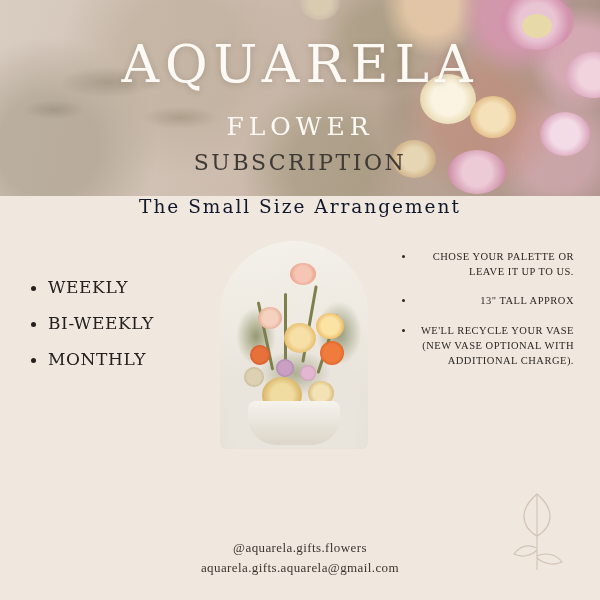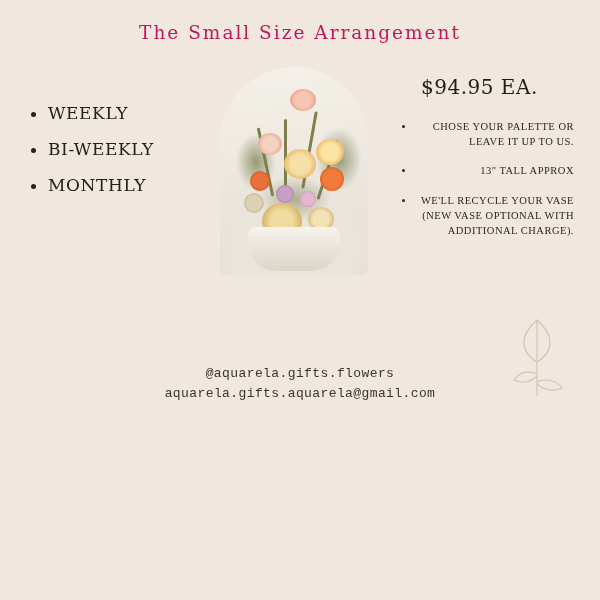--- a/index.html
+++ b/index.html
@@ -98,25 +98,24 @@
 
   
   .body-area {
     position: relative;
     width: 600px;
     height: 404px;
     background: #f0e7de;
   }
   .headline {
     text-align: center;
-    margin-top: 22px;
     font-family: "DejaVu Serif", serif;
     font-size: 18.5px;
     letter-spacing: 2px;
-    color: #be185d;
+    color: #0f172a;
   }
   .subheadline {
     text-align: center;
     margin-top: 6px;
     font-family: "Liberation Sans", sans-serif;
     font-size: 11.5px;
     letter-spacing: 1.2px;
     color: #8b8075;
   }
 
@@ -212,40 +211,58 @@
     line-height: 1.45;
     margin-bottom: 14px;
     text-align: right;
   }
 
   .footer {
     position: absolute;
     left: 0; right: 0;
     bottom: 22px;
     text-align: center;
-    font-family: Liberation Mono, monospace;
+    font-family: Liberation Serif, serif;
     font-size: 13px;
     color: #3a3530;
     line-height: 1.55;
     letter-spacing: 0.4px;
   }
   .tulip {
     position: absolute;
     right: 26px;
     bottom: 28px;
     width: 74px;
     height: 86px;
     opacity: 0.55;
   }
 </style>
 </head>
 <body>
 
 <div class="poster">
 
+  <div class="hero">
+    <div class="hero-bg"></div>
+    <div class="hero-foliage"></div>
+    <div class="hero-petals">
+      <span class="petal" style="left:500px;top:-6px;width:74px;height:56px;background:radial-gradient(circle at 50% 50%, #e9c4d2 0 40%, #d392ad 70%, rgba(211,146,173,0) 100%);"></span>
+      <span class="petal" style="left:522px;top:14px;width:30px;height:24px;background:#e8d9a8;"></span>
+      <span class="petal" style="left:566px;top:52px;width:54px;height:46px;background:radial-gradient(circle,#f0d3dd 0 40%, #dca6bd 75%, rgba(220,166,189,0) 100%);"></span>
+      <span class="petal" style="left:420px;top:74px;width:56px;height:50px;background:radial-gradient(circle,#fbf4e2 0 42%, #e4d4a8 78%, rgba(228,212,168,0) 100%);"></span>
+      <span class="petal" style="left:470px;top:96px;width:46px;height:42px;background:radial-gradient(circle,#f4e0b9 0 45%, #dcae72 80%, rgba(220,174,114,0) 100%);"></span>
+      <span class="petal" style="left:540px;top:112px;width:50px;height:44px;background:radial-gradient(circle,#f3dce6 0 42%, #d79db6 78%, rgba(215,157,182,0) 100%);"></span>
+      <span class="petal" style="left:392px;top:140px;width:44px;height:38px;background:radial-gradient(circle,#e7d6b3 0 40%, #c9a97e 78%, rgba(201,169,126,0) 100%);"></span>
+      <span class="petal" style="left:448px;top:150px;width:58px;height:44px;background:radial-gradient(circle,#eccad6 0 40%, #cf90a9 78%, rgba(207,144,169,0) 100%);"></span>
+      <span class="petal" style="left:300px;top:-14px;width:40px;height:34px;background:radial-gradient(circle,#d9cbb2 0 40%, rgba(217,203,178,0) 85%);"></span>
+    </div>
+    <div class="hero-title">AQUARELA</div>
+    <div class="hero-sub1">FLOWER</div>
+    <div class="hero-sub2">SUBSCRIPTION</div>
+  </div>
 
   <div class="body-area">
 
     <div class="headline">The  Small Size Arrangement</div>
 
     <div class="columns">
 
       <div class="col-left">
         <ul class="freq-list">
           <li>WEEKLY</li>
@@ -276,21 +293,20 @@
           <span class="blob" style="left:56px;top:118px;width:18px;height:18px;background:radial-gradient(circle,#c9a0c4 0 50%, #9c6fa0 90%);"></span>
           <span class="blob" style="left:80px;top:124px;width:16px;height:16px;background:radial-gradient(circle,#e3b7d2 0 50%, #c489ae 90%);"></span>
           <span class="blob" style="left:42px;top:136px;width:40px;height:36px;background:radial-gradient(circle,#f0dca0 0 40%, #cfa24e 88%);"></span>
           <span class="blob" style="left:88px;top:140px;width:26px;height:24px;background:radial-gradient(circle,#f3e2b5 0 45%, #cda85d 88%);"></span>
           <span class="blob" style="left:24px;top:126px;width:20px;height:20px;background:radial-gradient(circle,#dcd2b3 0 50%, #b6a87e 90%);"></span>
           <div class="vase"></div>
         </div>
       </div>
 
       <div class="col-right">
-        <div class="price">$94.95 EA.</div>
         <ul class="feature-list">
           <li>CHOSE YOUR PALETTE OR LEAVE IT UP TO US.</li>
           <li>13" TALL APPROX</li>
           <li>WE'LL RECYCLE YOUR VASE (NEW VASE OPTIONAL WITH ADDITIONAL CHARGE).</li>
         </ul>
       </div>
 
     </div>
 
     <svg class="tulip" viewBox="0 0 74 86">

